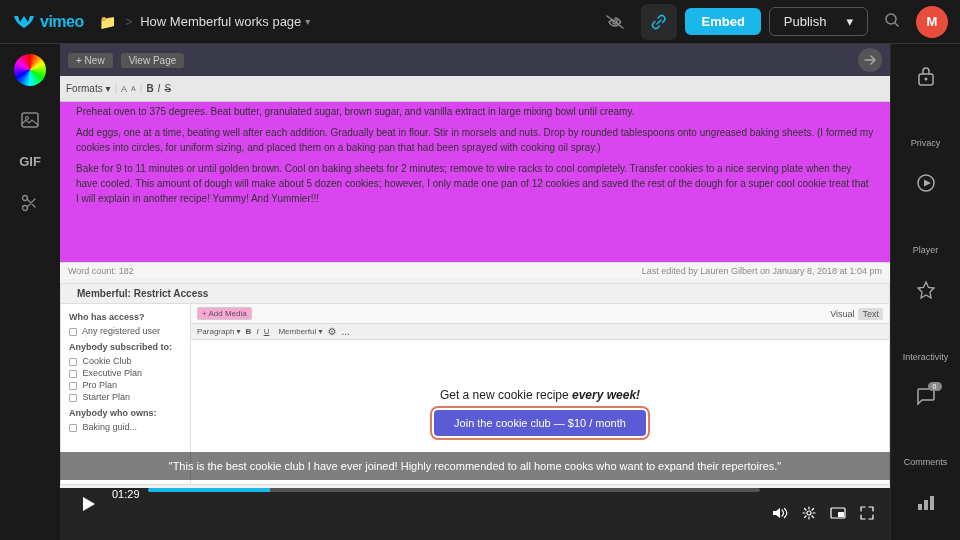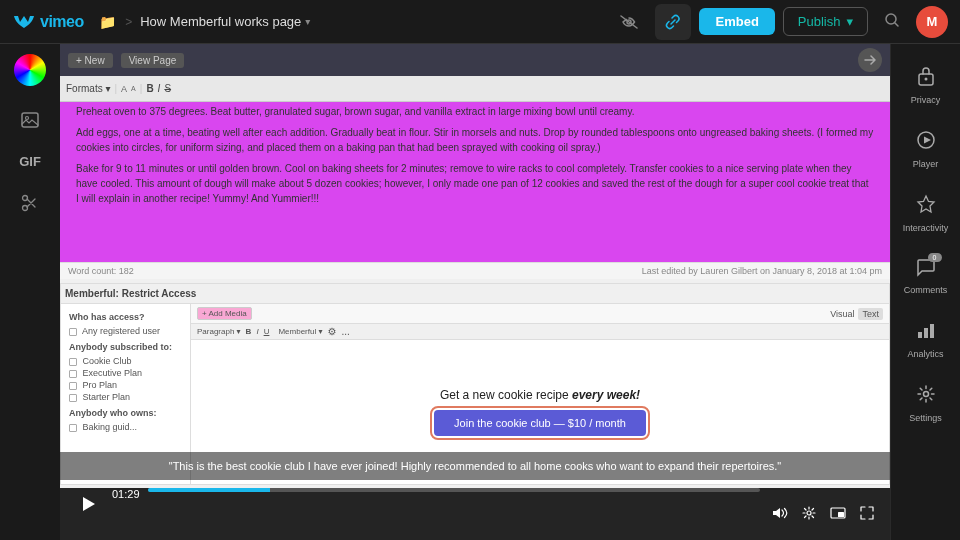--- a/index.html
+++ b/index.html
@@ -97,30 +97,30 @@
       color: #fff;
       border: none;
       border-radius: 6px;
       padding: 6px 16px;
       font-size: 13px;
       font-weight: 600;
       cursor: pointer;
     }
     .publish-btn {
       background: transparent;
-      color: #14b8a6;
+      color: #e5e5e5;
       border: 1px solid #555;
       border-radius: 6px;
       padding: 6px 14px;
       font-size: 13px;
       font-weight: 500;
       cursor: pointer;
       display: flex;
       align-items: flex-start;
-      gap: 6px;
+      gap: 20px;
     }
     .avatar {
       width: 32px;
       height: 32px;
       border-radius: 50%;
       background: #e74c3c;
       display: flex;
       align-items: center;
       justify-content: center;
       color: #fff;
@@ -215,21 +215,21 @@
     }
 
     
     .restrict-box {
       background: #fff;
       border: 1px solid #ddd;
       margin: 4px 0;
     }
     .restrict-header {
       background: #f0f0f0;
-      padding: 4px 4px;
+      padding: 4px 16px;
       font-size: 10px;
       font-weight: bold;
       color: #444;
       border-bottom: 1px solid #ddd;
     }
     .restrict-content {
       display: flex;
       height: 180px;
     }
     .restrict-left {
@@ -387,20 +387,21 @@
     }
     .rs-icon {
       font-size: 20px;
       color: #aaa;
     }
     .rs-label {
       font-size: 9px;
       color: #aaa;
       text-align: center;
       line-height: 1.2;
+      margin-top: 43px;
     }
 
     
     .rs-badge-container {
       position: relative;
     }
     .rs-badge {
       position: absolute;
       top: -4px;
       right: -6px;

